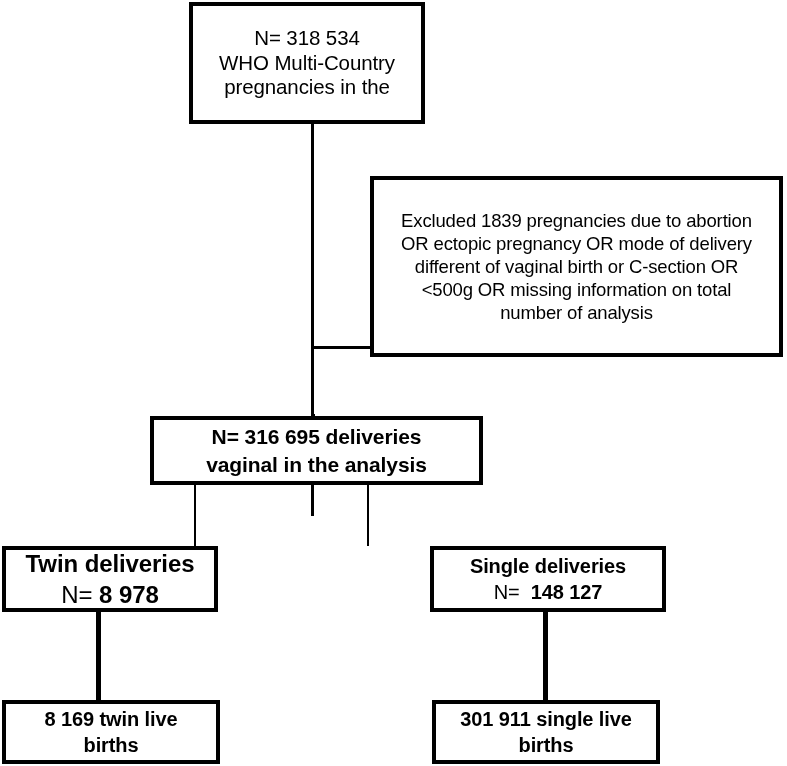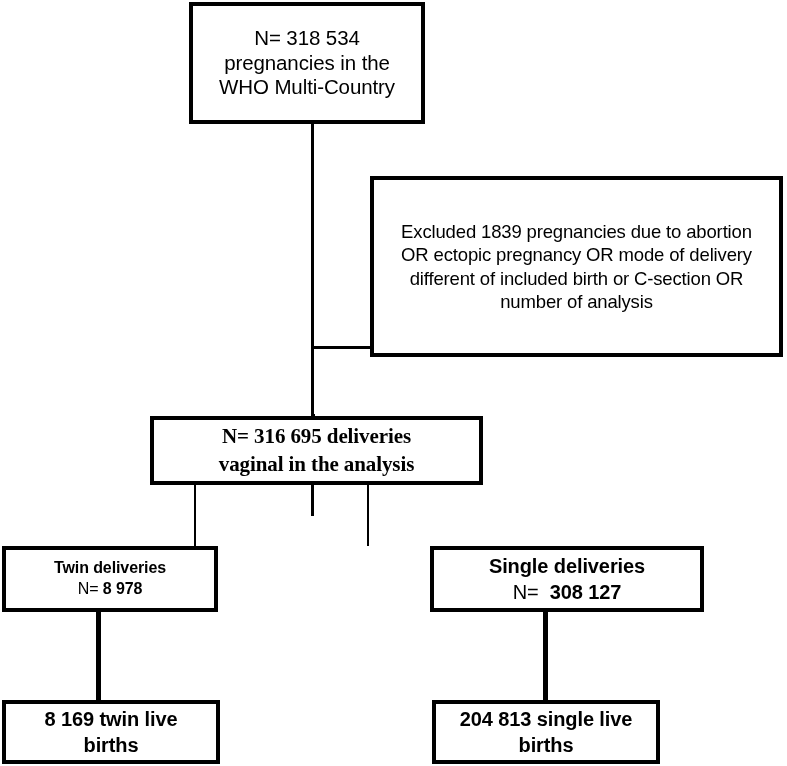--- a/index.html
+++ b/index.html
@@ -78,39 +78,39 @@
   
   #node-analysis {
     left: 150px;
     top: 416px;
     width: 333px;
     height: 69px;
     font-size: 21px;
     font-weight: 700;
     letter-spacing: -0.1px;
   }
-  #node-analysis .ln { line-height: 1.33; font-family: Liberation Serif, serif; }
+  #node-analysis .ln { line-height: 1.33; }
 
   
   #node-twin {
     left: 2px;
     top: 546px;
     width: 216px;
     height: 66px;
-    font-size: 16px;
+    font-size: 24px;
     font-weight: 700;
     letter-spacing: -0.1px;
   }
   #node-twin .ln { line-height: 1.3; }
 
   
   #node-single {
     left: 430px;
     top: 546px;
-    width: 274px;
+    width: 236px;
     height: 66px;
     font-size: 20px;
     font-weight: 700;
     letter-spacing: -0.1px;
   }
   #node-single .ln { line-height: 1.3; }
 
   
   #node-twin-births {
     left: 2px;
@@ -150,49 +150,50 @@
 
   <div class="line line-thin-v" style="left:194px; top:485px; height:61px;"></div>
   <div class="line line-thin-v" style="left:367px; top:485px; height:61px;"></div>
 
   <div class="line line-thick-v" style="left:96px; top:610px; height:92px;"></div>
 
   <div class="line line-thick-v" style="left:543px; top:610px; height:92px;"></div>
 
   <div class="node" id="node-source">
     <span class="ln">N= 318 534</span>
+    <span class="ln">WHO Multi-Country</span>
     <span class="ln">pregnancies in the</span>
-    <span class="ln">WHO Multi-Country</span>
   </div>
 
   <div class="node" id="node-excluded">
     <span class="ln">Excluded 1839 pregnancies due to abortion</span>
     <span class="ln">OR ectopic pregnancy OR mode of delivery</span>
-    <span class="ln">different of included birth or C-section OR</span>
+    <span class="ln">different of vaginal birth or C-section OR</span>
+    <span class="ln">&lt;500g OR missing information on total</span>
     <span class="ln">number of analysis</span>
   </div>
 
   <div class="node" id="node-analysis">
     <span class="ln">N= 316 695 deliveries</span>
     <span class="ln">vaginal in the analysis</span>
   </div>
 
   <div class="node" id="node-twin">
     <span class="ln">Twin deliveries</span>
     <span class="ln"><span class="nlabel-reg">N=</span> <span>8 978</span></span>
   </div>
 
   <div class="node" id="node-single">
     <span class="ln">Single deliveries</span>
-    <span class="ln"><span class="nlabel-reg">N=</span>&nbsp; <span>308 127</span></span>
+    <span class="ln"><span class="nlabel-reg">N=</span>&nbsp; <span>148 127</span></span>
   </div>
 
   <div class="node" id="node-twin-births">
     <span class="ln">8 169 twin live</span>
     <span class="ln">births</span>
   </div>
 
   <div class="node" id="node-single-births">
-    <span class="ln">204 813 single live</span>
+    <span class="ln">301 911 single live</span>
     <span class="ln">births</span>
   </div>
 
 </div>
 
 </body></html>

